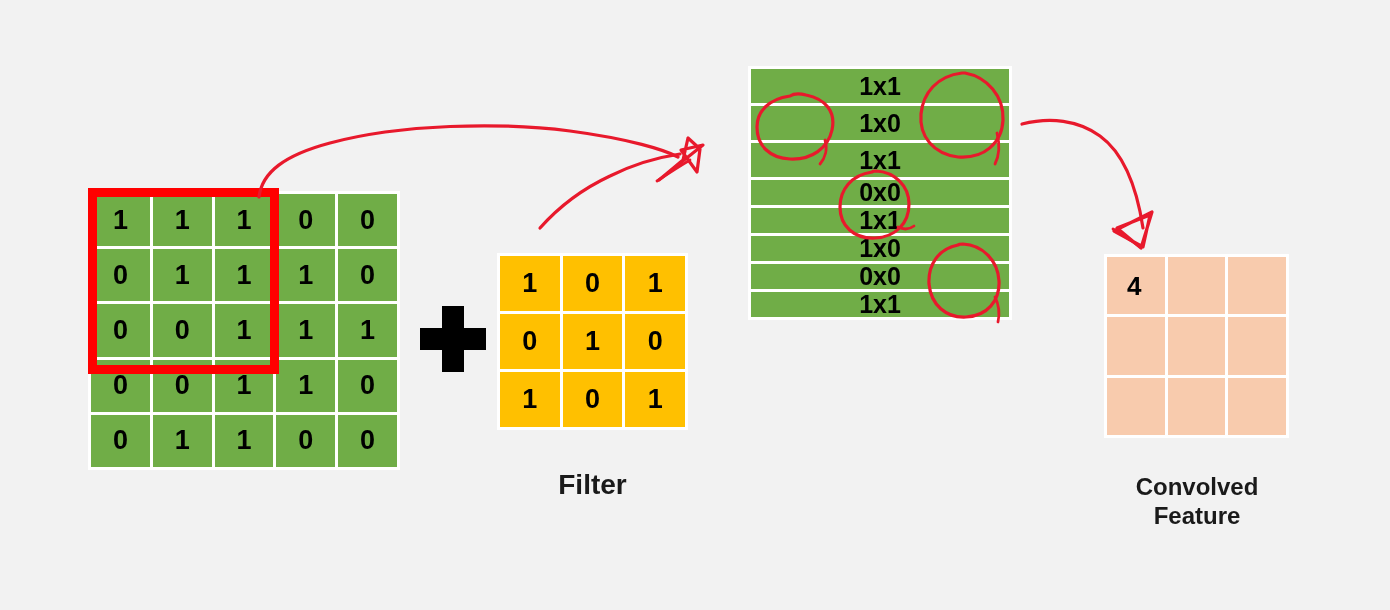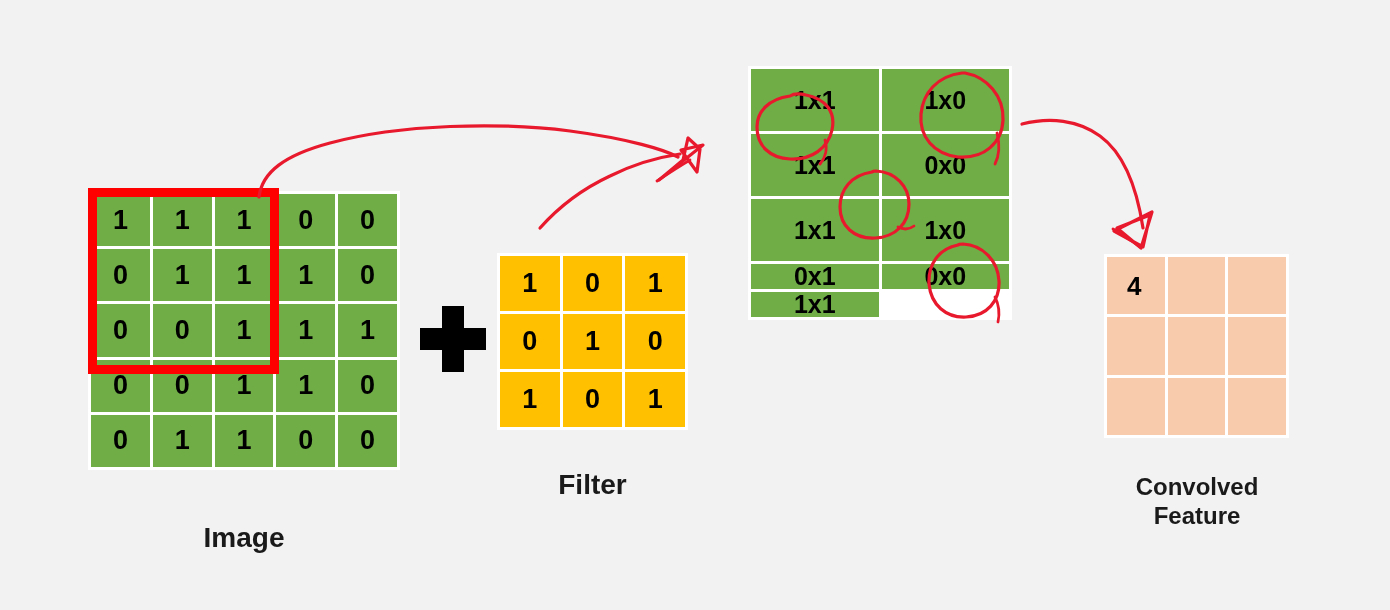--- a/index.html
+++ b/index.html
@@ -69,21 +69,21 @@
     background: #ffc000;
     font-size: 27px;
   }
 
   
   #product-matrix {
     left: 748px;
     top: 66px;
     width: 264px;
     height: 254px;
-    grid-template-columns: repeat(2, 1fr);
+    grid-template-columns: repeat(1, 1fr);
     grid-template-rows: repeat(3, 1fr);
   }
   #product-matrix .cell {
     background: #70ad47;
     font-size: 25px;
   }
 
   
   #convolved-matrix {
     left: 1104px;
@@ -216,21 +216,20 @@
 
     <div class="cell">0</div>
     <div class="cell">1</div>
     <div class="cell">1</div>
     <div class="cell">0</div>
     <div class="cell">0</div>
   </div>
 
   <div id="selection-box"></div>
 
-  <div class="caption" id="label-image">Image</div>
 
   <div id="plus-sign">
     <div class="bar-h"></div>
     <div class="bar-v"></div>
   </div>
 
   <div class="grid" id="filter-matrix">
     <div class="cell">1</div>
     <div class="cell">0</div>
     <div class="cell">1</div>
@@ -248,21 +247,20 @@
 
   <div class="grid" id="product-matrix">
     <div class="cell">1x1</div>
     <div class="cell">1x0</div>
     <div class="cell">1x1</div>
 
     <div class="cell">0x0</div>
     <div class="cell">1x1</div>
     <div class="cell">1x0</div>
 
-    <div class="cell">0x1</div>
     <div class="cell">0x0</div>
     <div class="cell">1x1</div>
   </div>
 
   <div class="grid" id="convolved-matrix">
     <div class="cell">4</div>
     <div class="cell"></div>
     <div class="cell"></div>
 
     <div class="cell"></div>

